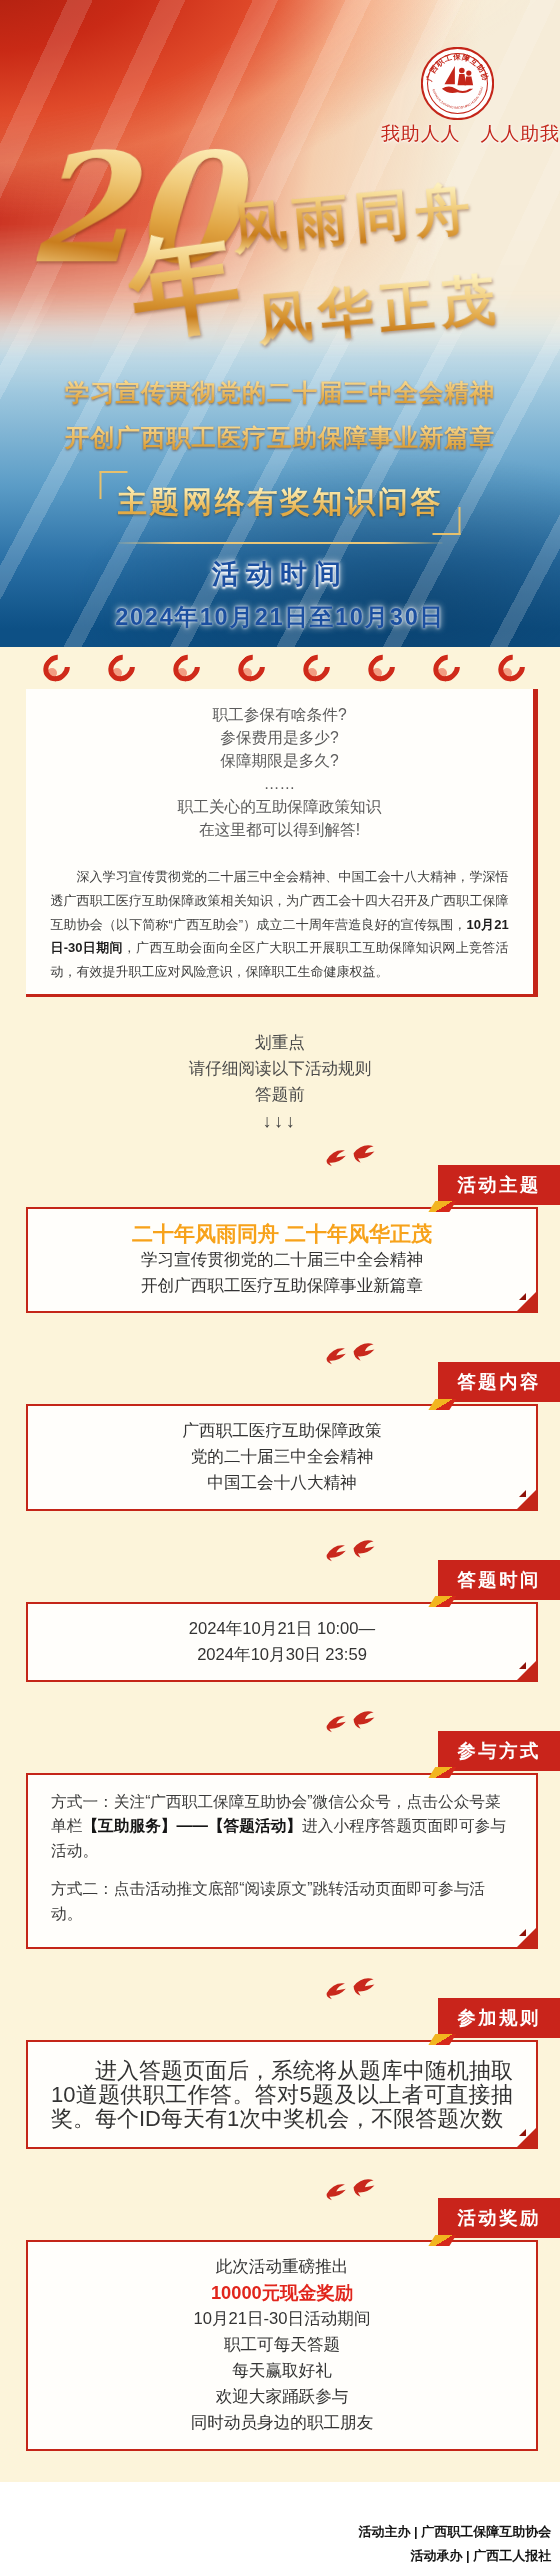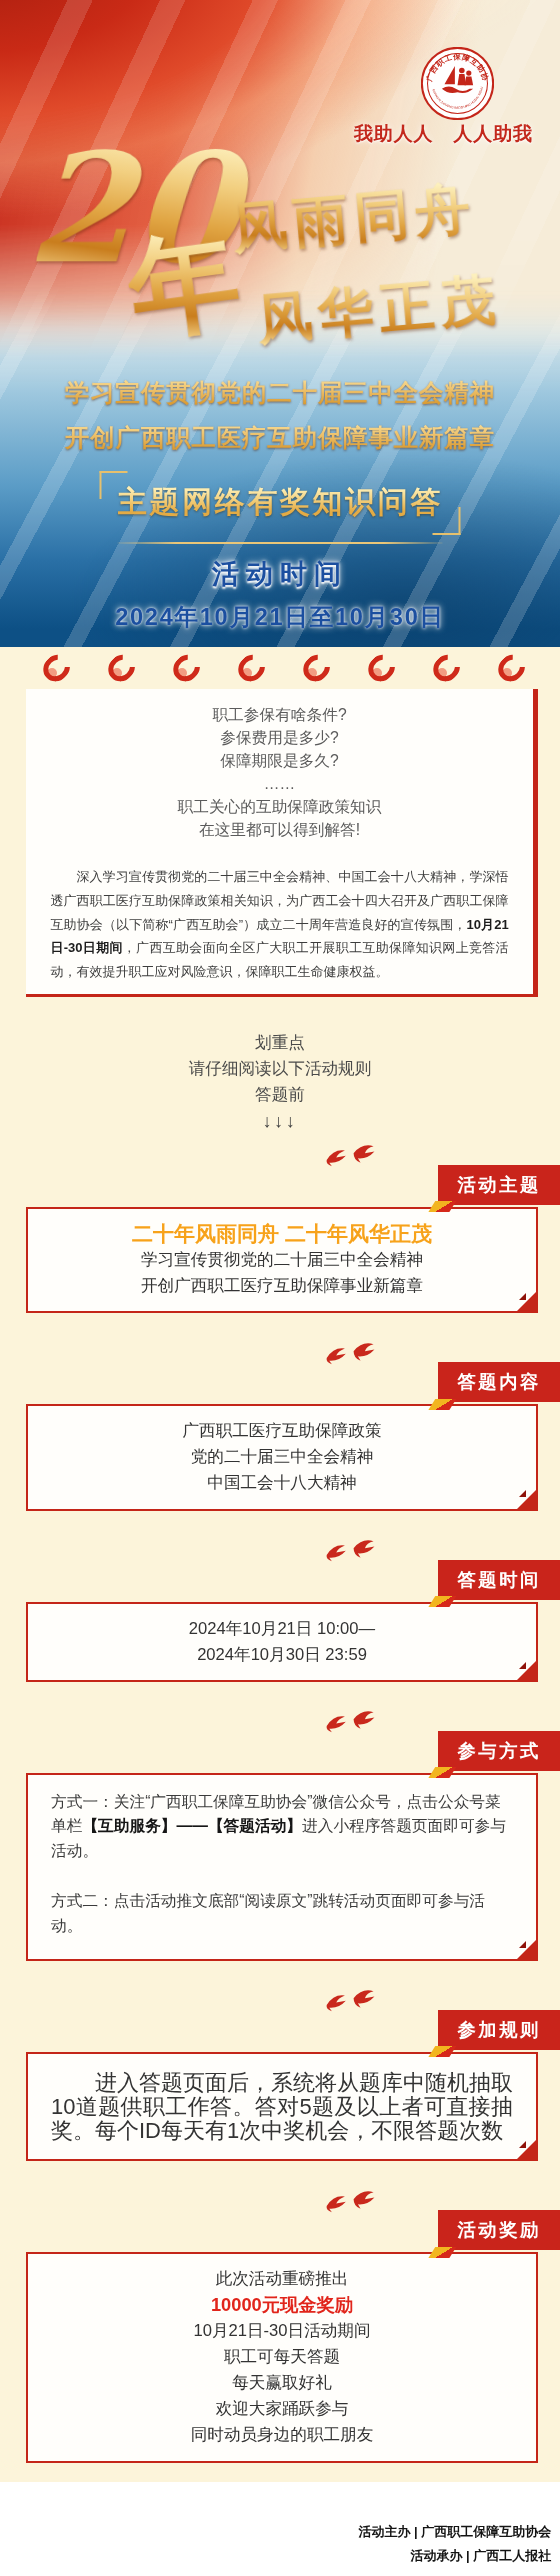--- a/index.html
+++ b/index.html
@@ -18,21 +18,21 @@
     mask-image:linear-gradient(#000 62%, transparent 100%);}
   .hero-sea{position:absolute;left:0;top:44%;width:100%;height:56%;
     background:
       repeating-linear-gradient(118deg, rgba(255,255,255,0) 0 38px, rgba(255,255,255,.18) 38px 54px, rgba(255,255,255,0) 54px 94px),
       radial-gradient(85% 60% at 72% 88%, rgba(8,56,96,.55), transparent 70%),
       linear-gradient(180deg, rgba(228,240,246,0) 0%, rgba(205,228,241,.75) 12%, #9dc7de 30%, #5c9dc7 55%, #2a70a6 76%, #0d5085 95%);
     -webkit-mask-image:linear-gradient(transparent 0, #000 20%);
     mask-image:linear-gradient(transparent 0, #000 20%);}
 
   .logo{position:absolute;left:421px;top:47px;width:73px;height:73px;}
-  .tagline{position:absolute;top:121px;right:27px;font-size:19px;font-weight:bold;color:#c3281c;letter-spacing:0.9px;
+  .tagline{position:absolute;top:121px;right:0;font-size:19px;font-weight:normal;color:#c3281c;letter-spacing:0.9px;
     text-shadow:0 0.9px 1.7px rgba(255,255,255,.95),0 0 6.1px rgba(255,255,255,.8);}
 
   .gold{background:linear-gradient(188deg,#fdf0bd 8%,#f2cf80 32%,#e0a442 56%,#c97d1d 76%,#f5d78e 96%);
     -webkit-background-clip:text;background-clip:text;color:transparent;
     filter:drop-shadow(1.7px 2.6px 1.7px rgba(96,34,4,.4));}
   .anni{position:absolute;left:0;top:131px;width:100%;height:231px;}
   .num20{position:absolute;left:42px;top:1.7px;font-family:"DejaVu Serif","Liberation Serif",serif;
     font-style:italic;font-weight:bold;font-size:150px;line-height:1;transform:skewX(-6deg);}
   .year-char{position:absolute;left:129px;top:98px;font-family:"DejaVu Serif","Liberation Serif",serif;
     font-weight:bold;font-size:110px;line-height:1;transform:rotate(-8deg);}
@@ -97,21 +97,21 @@
     background:linear-gradient(135deg,#f2b51f 55%,#d6281a 55%);transform:skewX(-32deg);z-index:-1;}
   .doves{position:absolute;left:calc(50% + 42px);top:-23.6px;}
 
   .card{position:relative;margin:7px 22px 0 26px;background:#fffefb;border:2.6px solid #c42518;
     padding:12.2px 23px;box-sizing:border-box;}
   .card .line{font-size:16.6px;line-height:26px;color:#333;text-align:center;}
   .card .line.accent-orange{color:#f7a21a;font-weight:bold;font-size:21px;}
   .card .line.accent-red{color:#e1251b;font-weight:bold;font-size:18.3px;}
   .card.align-left{padding:15px 23px 21px;}
   .card.align-left p{margin:0;font-size:15.7px;line-height:24.4px;color:#3b3b3b;text-align:left;}
-  .card.align-left p + p{margin-top:26px;}
+  .card.align-left p + p{margin-top:14px;}
   .card.align-left b{color:#161616;}
   .card.align-indent{padding:16.6px 23px;}
   .card.align-indent .line{font-size:22px;line-height:24px;text-align:justify;text-indent:2em;}
   .card .fold{position:absolute;right:-0.9px;bottom:-0.9px;width:0;height:0;
     border-bottom:21px solid #c42518;border-left:21px solid transparent;}
   .card .fold::before{content:'';position:absolute;left:-18.3px;top:1.7px;width:0;height:0;
     border-bottom:7.9px solid #8f1209;border-left:7.9px solid transparent;}
 
   
   .site-footer{height:93px;box-sizing:border-box;background:#fff;padding:38px 8.7px 0 3.5px;text-align:right;}

